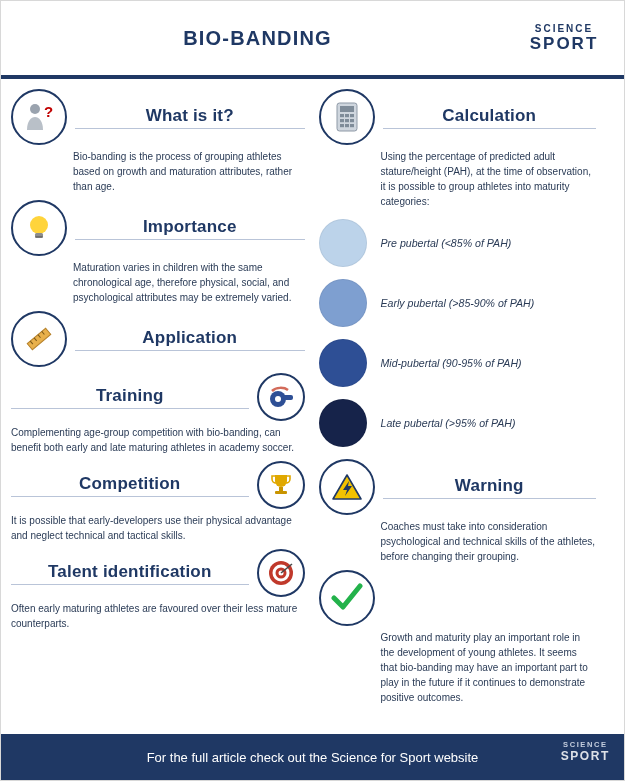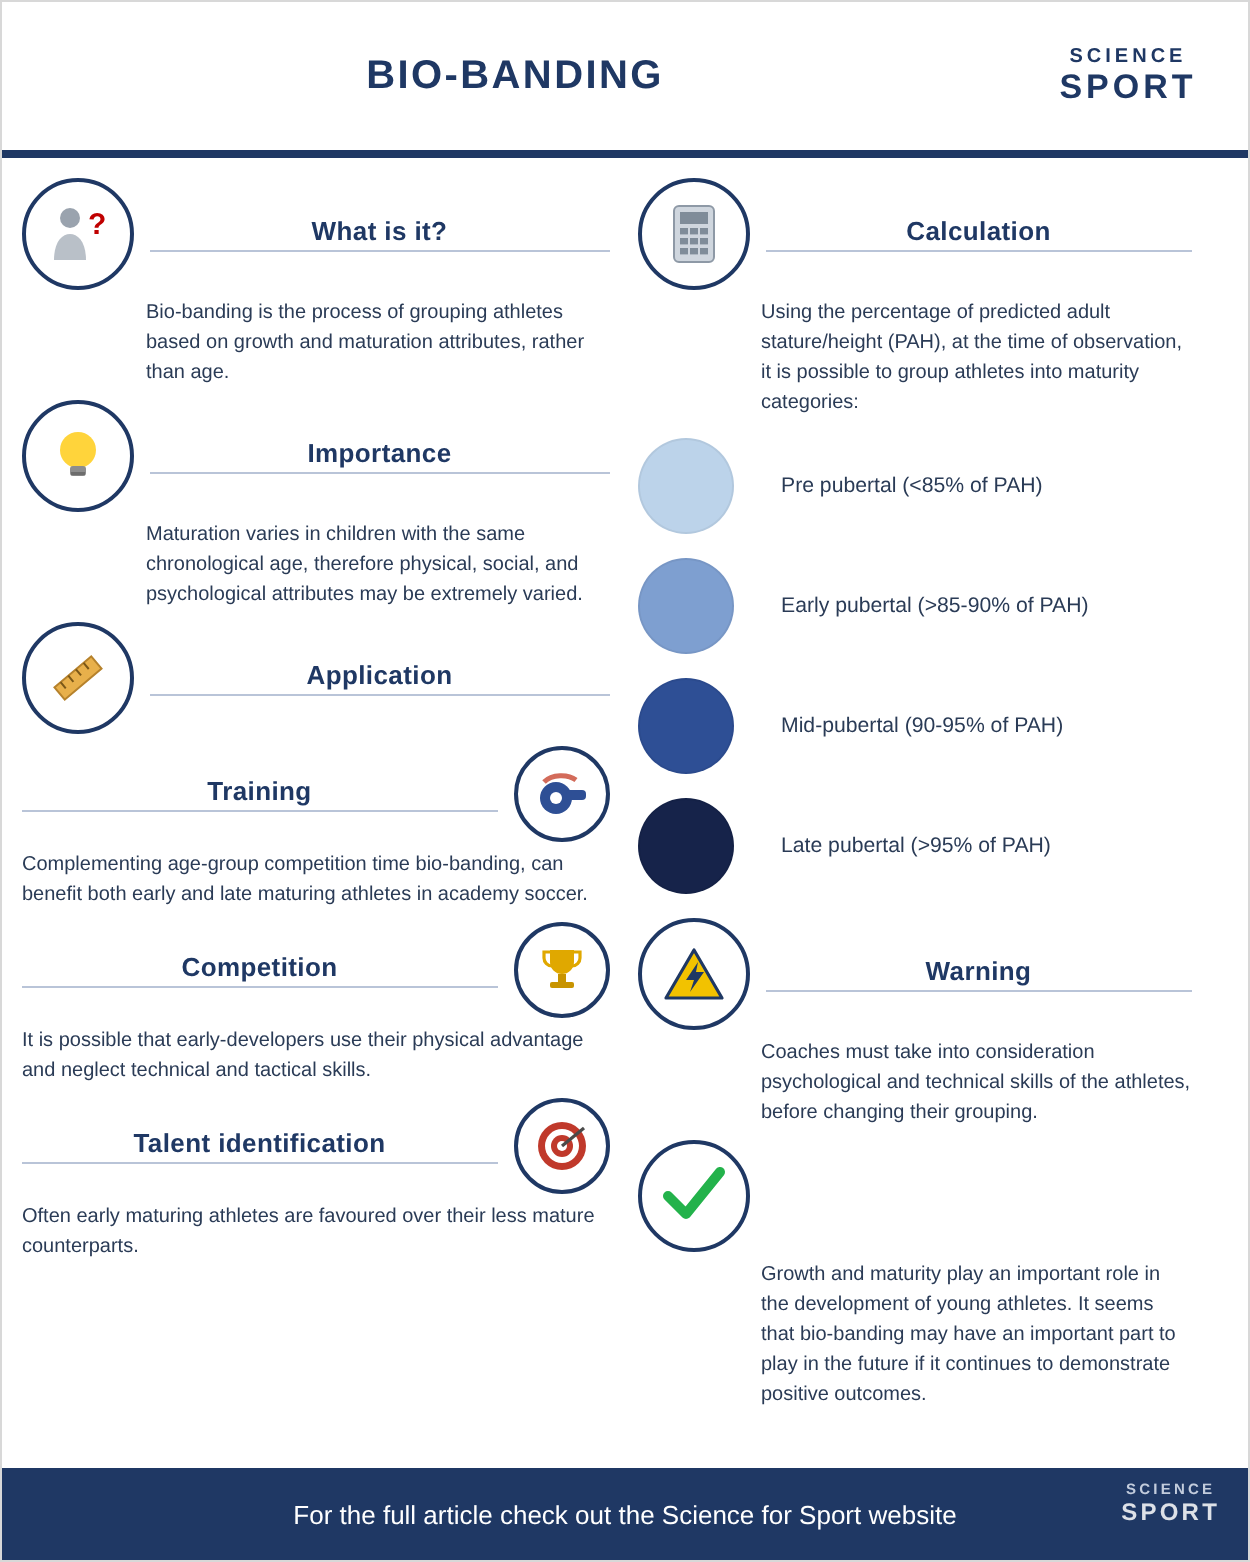--- a/index.html
+++ b/index.html
@@ -141,21 +141,21 @@
   .sec-head {
     display: flex;
     align-items: center;
     gap: 8px;
   }
   .sec-head.right-icon {
     flex-direction: row-reverse;
   }
   .sec-title {
     flex: 1;
-    font-size: 13px;
+    font-size: 17px;
     font-weight: bold;
     color: #1f3864;
     text-align: center;
     border-bottom: 1.5px solid #b9c4d8;
     padding-bottom: 2px;
     letter-spacing: 0.2px;
   }
   .sec-body {
     font-size: 10px;
     line-height: 15px;
@@ -184,22 +184,23 @@
     border-width: 2.5px;
   }
 
   
   .pah-list {
     margin-top: 10px;
   }
   .pah-row {
     display: flex;
     align-items: center;
-    gap: 24px;
+    gap: 14px;
     margin-bottom: 12px;
+    font-style: italic;
   }
   .pah-circle {
     width: 46px;
     height: 46px;
     border-radius: 50%;
     flex: 0 0 auto;
     border: 1px solid rgba(0,0,0,0.05);
   }
   .pah-label {
     font-size: 10.6px;
@@ -309,21 +310,21 @@
           <div class="badge small">
             <svg width="30" height="30" viewBox="0 0 30 30" aria-hidden="true">
               <circle cx="12" cy="17" r="8" fill="#2e4f95"></circle>
               <circle cx="12" cy="17" r="3" fill="#fff"></circle>
               <rect x="17" y="13" width="10" height="5" rx="2" fill="#2e4f95"></rect>
               <path d="M6 9 C10 5 18 5 22 8" stroke="#d36b5a" stroke-width="2.5" fill="none"></path>
             </svg>
           </div>
           <div class="sec-title">Training</div>
         </div>
-        <div class="sec-body indent-none">Complementing age-group competition time bio-banding, can benefit both early and late maturing athletes in academy soccer.</div>
+        <div class="sec-body indent-none">Complementing age-group competition with bio-banding, can benefit both early and late maturing athletes in academy soccer.</div>
       </div>
 
       <div class="sec">
         <div class="sec-head right-icon">
           <div class="badge small">
             <svg width="28" height="28" viewBox="0 0 28 28" aria-hidden="true">
               <path d="M8 4 h12 v6 a6 6 0 0 1 -12 0 z" fill="#e0a800"></path>
               <path d="M8 5 h-3 v3 a4 4 0 0 0 4 4" stroke="#e0a800" stroke-width="1.6" fill="none"></path>
               <path d="M20 5 h3 v3 a4 4 0 0 1 -4 4" stroke="#e0a800" stroke-width="1.6" fill="none"></path>
               <rect x="12" y="16" width="4" height="4" fill="#c89400"></rect>

